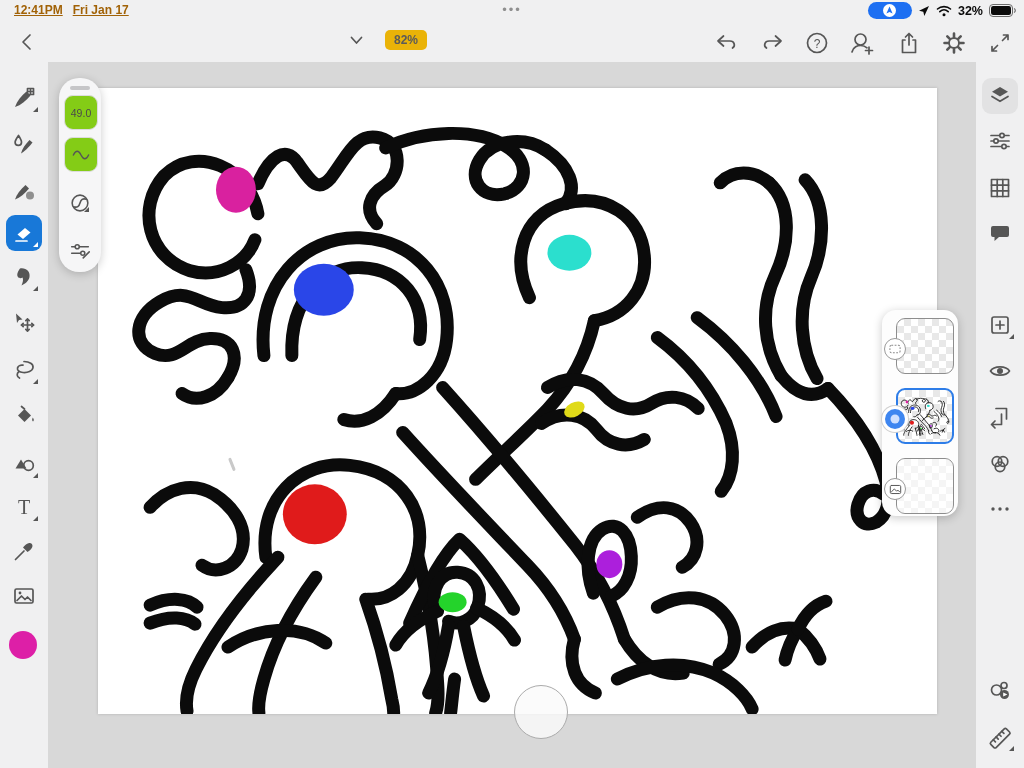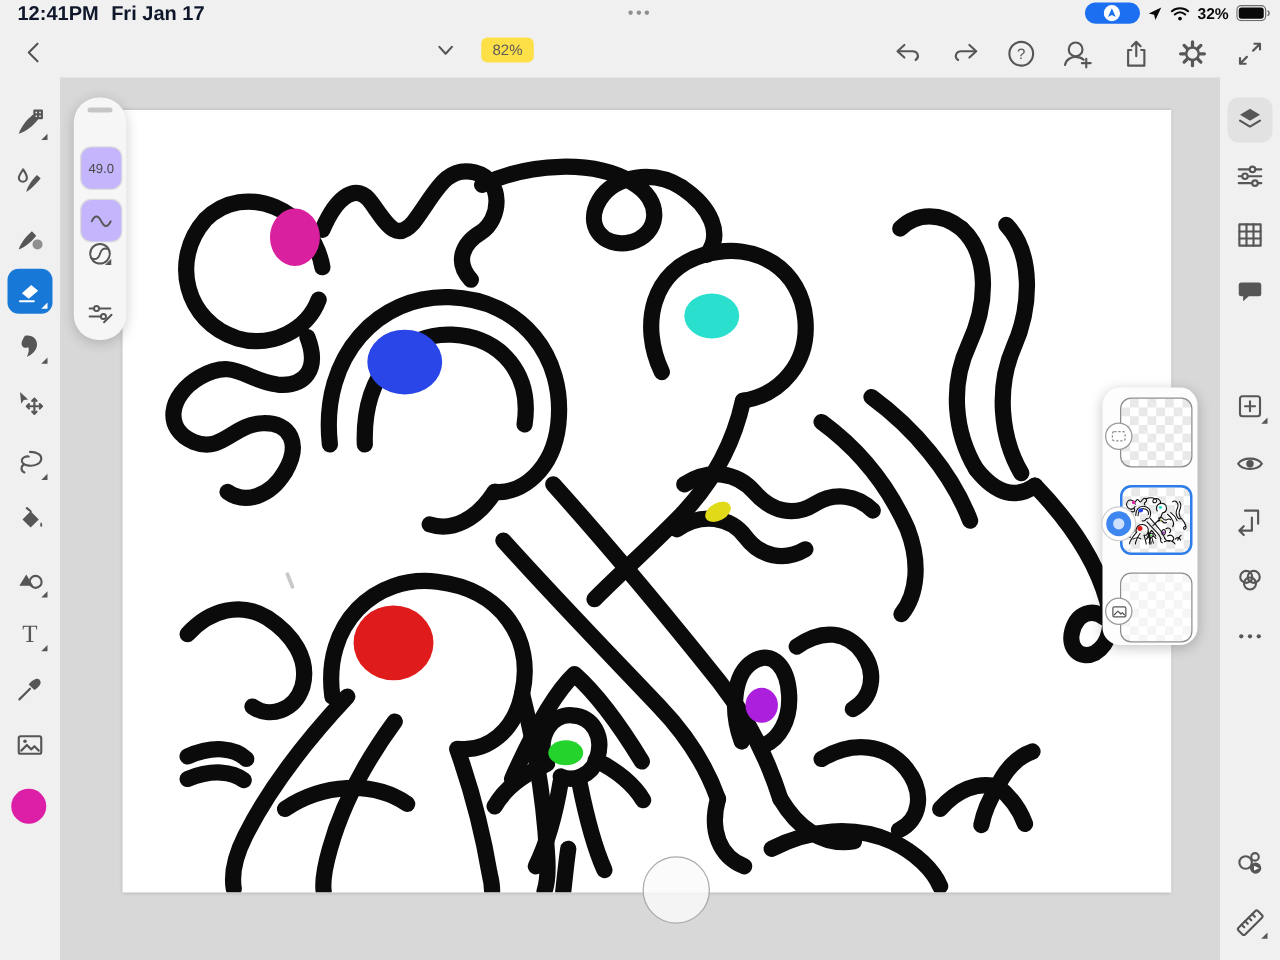--- a/index.html
+++ b/index.html
@@ -1,50 +1,50 @@
 <!DOCTYPE html>
 <html><head>
 <meta charset="utf-8">
 <style>
   html,body{margin:0;padding:0;background:#888;}
   .app{position:relative;width:1024px;height:768px;background:#f0f0f1;overflow:hidden;
        font-family:"Liberation Sans",sans-serif;-webkit-font-smoothing:antialiased;}
   
   .statusbar{position:absolute;left:0;top:0;width:1024px;height:22px;}
-  .status-left{position:absolute;left:14px;top:3px;font-size:16px;font-weight:700;color:#0f172a;}
+  .status-left{position:absolute;left:14px;top:3px;font-size:12px;font-weight:700;color:#a16207;text-decoration:underline;}
   .status-left span{margin-right:10px;}
   .mt-dots{position:absolute;left:50%;top:2px;transform:translateX(-50%);color:#8f8f8f;font-size:13px;letter-spacing:2px;}
   .status-right{position:absolute;right:8px;top:2px;display:flex;align-items:center;gap:6px;}
   .hotspot-pill{width:44px;height:17px;border-radius:9px;background:#1d6ff2;display:flex;align-items:center;justify-content:center;}
   .pct{font-size:12.5px;font-weight:700;color:#0a0a0a;}
   
   .header{position:absolute;left:0;top:22px;width:1024px;height:40px;}
   .back-btn{position:absolute;left:12px;top:6px;width:28px;height:28px;display:flex;align-items:center;justify-content:center;}
   .title-wrap{position:absolute;left:350px;top:8px;display:flex;align-items:center;gap:8px;}
   .doc-title{font-size:15px;color:#3e3e3e;}
-  .zoom-badge{margin-left:14px;background:#fde047;border-radius:5px;padding:3px 9px;font-size:12px;color:#5a5a5a;}
+  .zoom-badge{margin-left:14px;background:#eab308;border-radius:5px;padding:3px 9px;font-size:12px;color:#5a5a5a;font-weight:bold;}
   .hbtn{position:absolute;top:6px;width:30px;height:30px;display:flex;align-items:center;justify-content:center;}
   
   .canvas-surround{position:absolute;left:48px;top:62px;width:928px;height:706px;background:#d8d8d8;}
   .canvas{position:absolute;left:98px;top:88px;width:839px;height:626px;background:#ffffff;box-shadow:0 0 3px rgba(0,0,0,.18);}
   .tool{position:absolute;width:36px;height:36px;border-radius:9px;display:flex;align-items:center;justify-content:center;}
   .left-rail .tool{left:6px;}
   .right-rail .tool{left:982px;}
   .tool.selected-blue{background:#1878d8;}
   .tool.selected-gray{background:#e2e2e3;}
   .flyout::after{content:"";position:absolute;right:4px;bottom:4px;
     border-left:5px solid transparent;border-bottom:5px solid #565656;}
   .flyout.white::after{border-bottom-color:#fff;}
   .swatch{position:absolute;left:8px;top:630px;width:30px;height:30px;}
   
   .brush-panel{position:absolute;left:59px;top:78px;width:42px;height:194px;background:#f6f6f7;
      border-radius:20px;box-shadow:0 2px 10px rgba(0,0,0,.20);}
   .drag-handle{position:absolute;left:50%;top:8px;transform:translateX(-50%);width:20px;height:4px;border-radius:2px;background:#c6c6c8;}
-  .opt-box{position:absolute;left:5px;width:32px;height:33px;background:#c4b5fd;border:1px solid #dcdcdd;border-radius:9px;
-     display:flex;align-items:center;justify-content:center;font-size:10.5px;color:#4a4a4a;margin-top:22px;}
+  .opt-box{position:absolute;left:5px;width:32px;height:33px;background:#84cc16;border:1px solid #dcdcdd;border-radius:9px;
+     display:flex;align-items:center;justify-content:center;font-size:10.5px;color:#4a4a4a;}
   .opt-icon{position:absolute;left:8px;width:26px;height:26px;display:flex;align-items:center;justify-content:center;}
   
   .layers-panel{position:absolute;left:882px;top:310px;width:76px;height:206px;background:#fdfdfd;
      border-radius:14px;box-shadow:0 2px 10px rgba(0,0,0,.22);}
   .thumb{position:absolute;left:14px;width:58px;height:56px;border-radius:9px;border:1.5px solid #8d8d8d;overflow:hidden;box-sizing:border-box;}
   .thumb.sel{border:2.5px solid #2e7de8;}
   .checker{background-color:#fff;background-image:
      linear-gradient(45deg,#e8e8e8 25%,transparent 25%,transparent 75%,#e8e8e8 75%),
      linear-gradient(45deg,#e8e8e8 25%,transparent 25%,transparent 75%,#e8e8e8 75%);
      background-size:14px 14px;background-position:0 0,7px 7px;}

